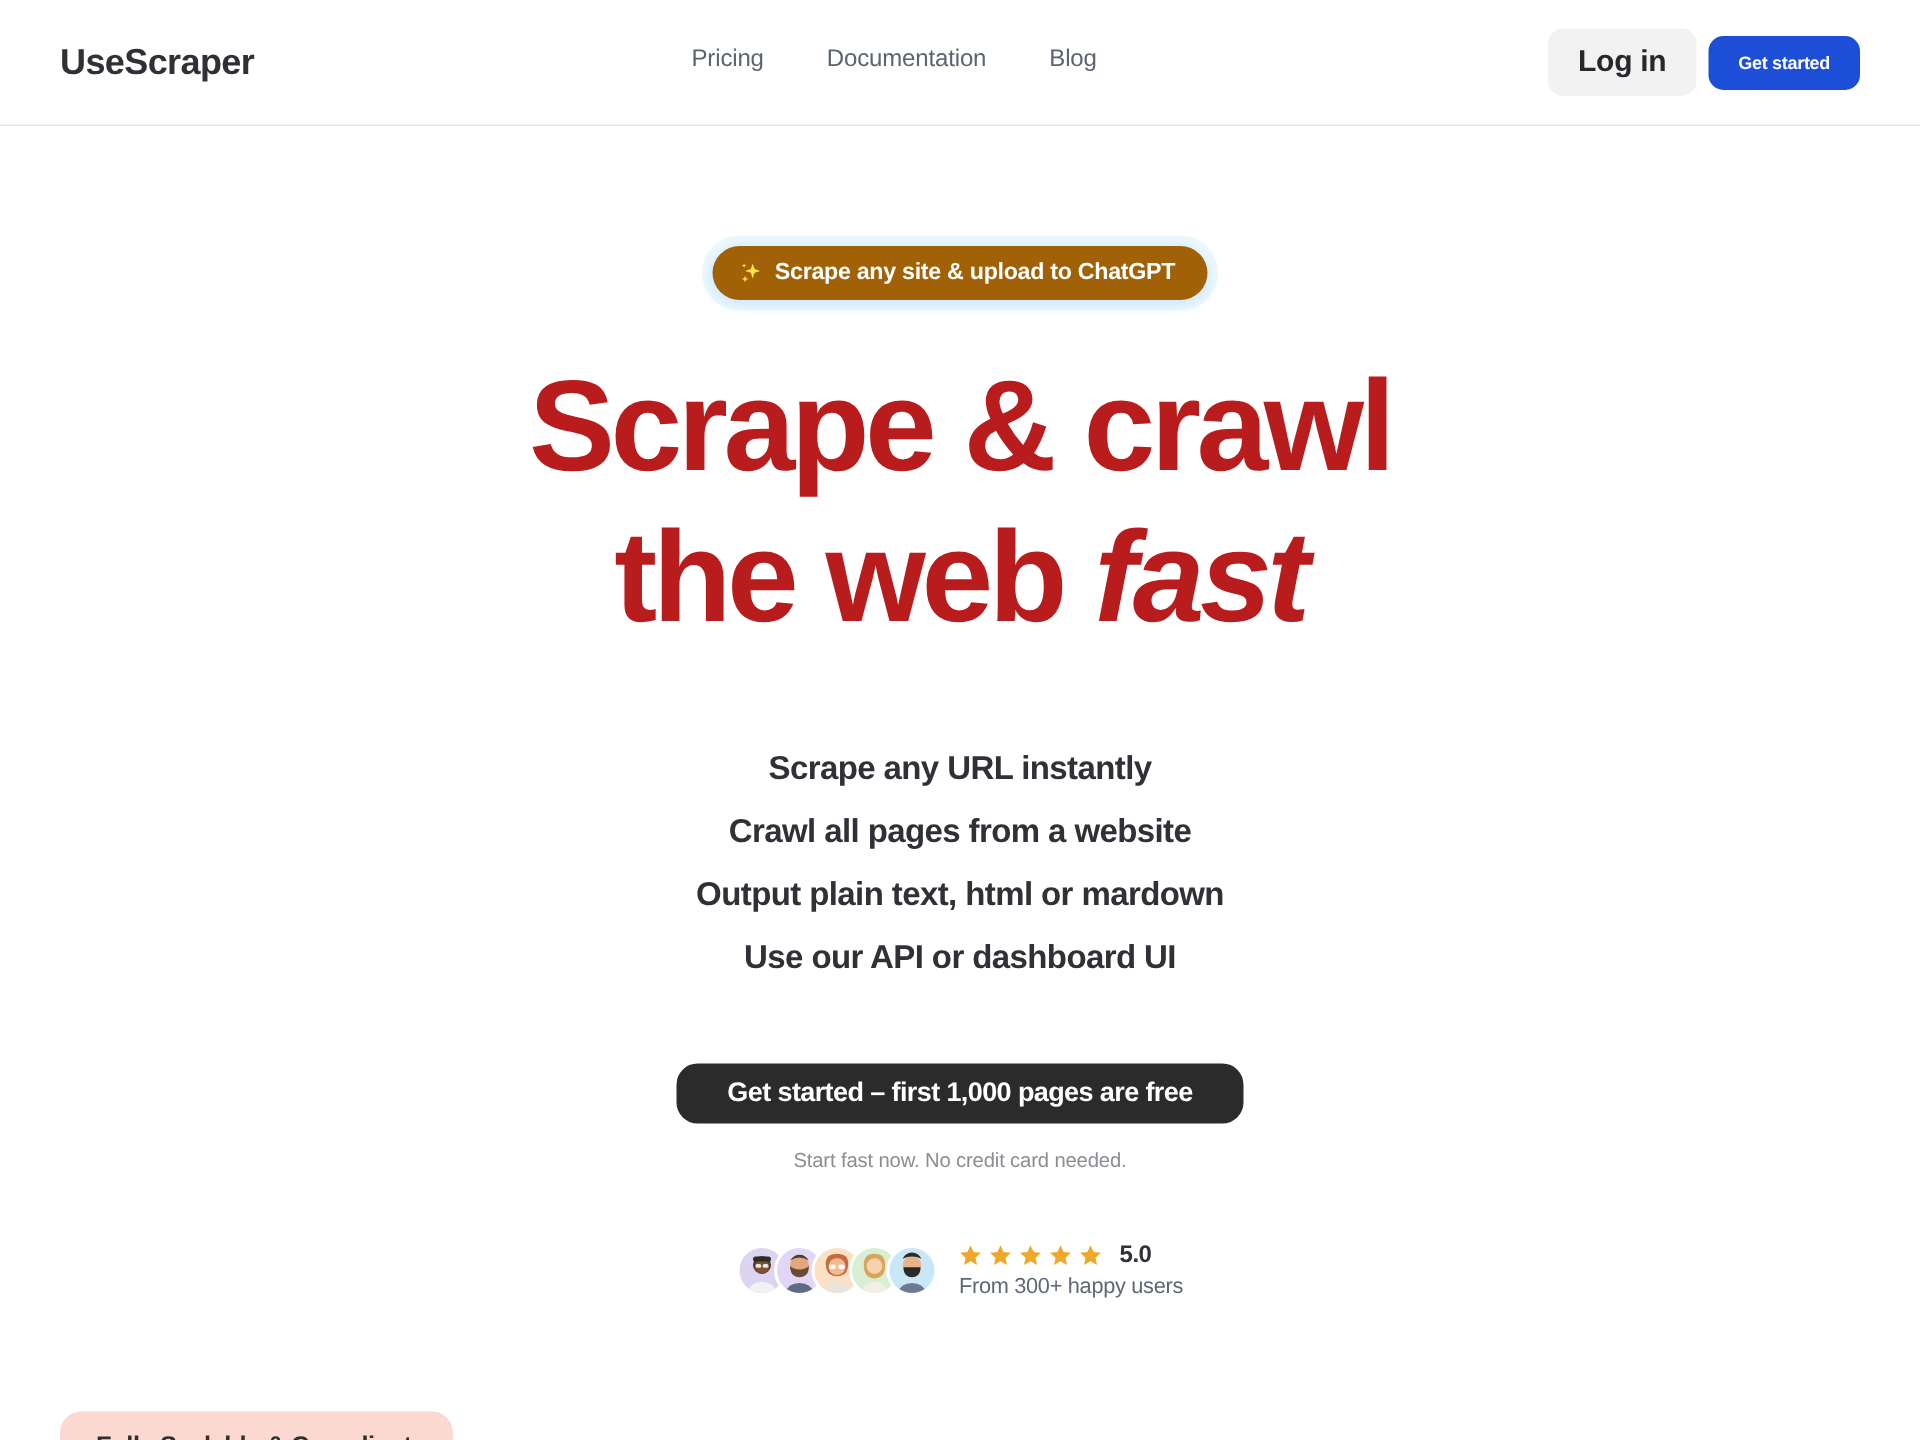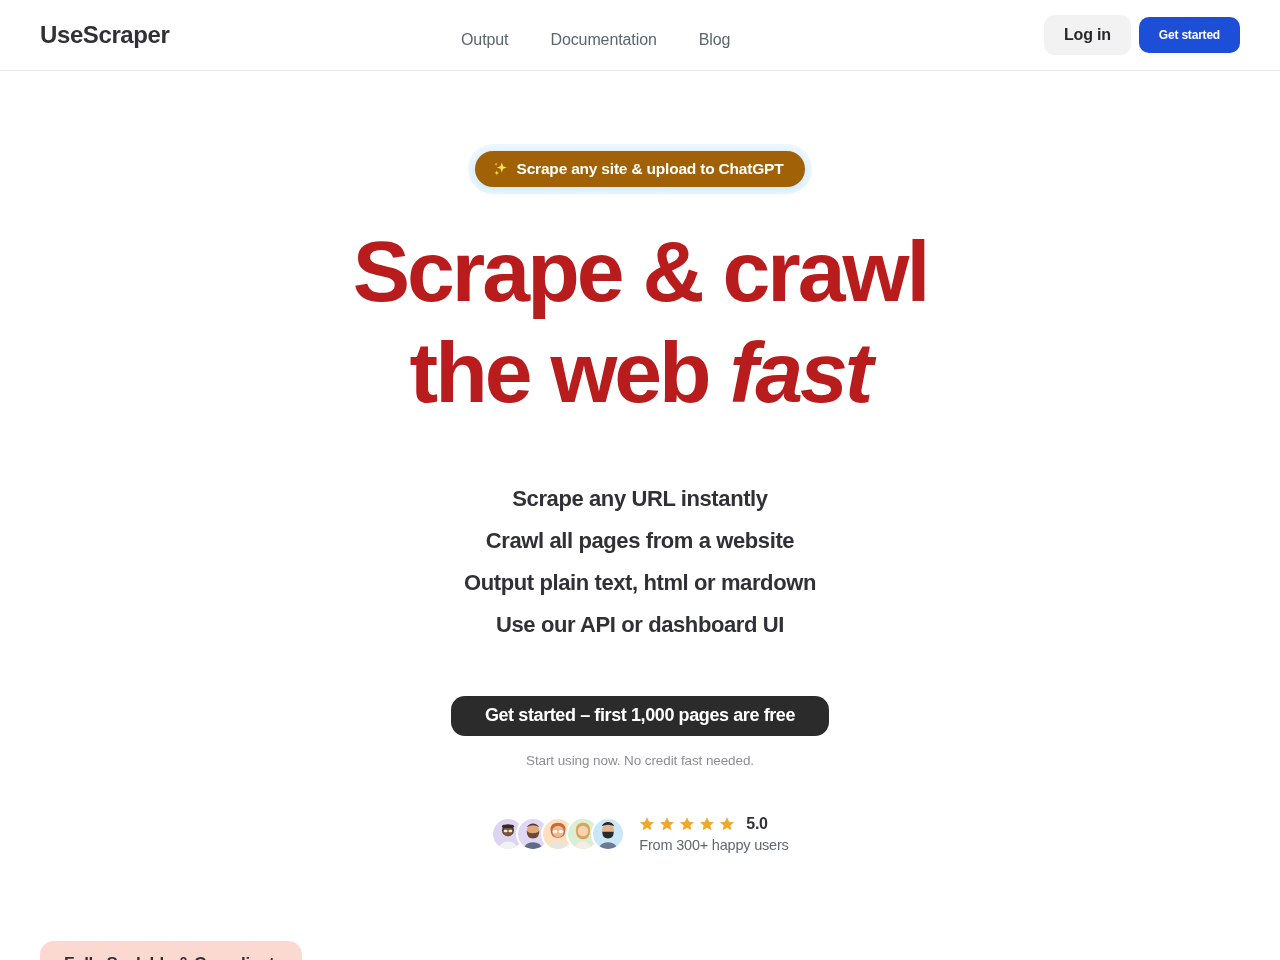--- a/index.html
+++ b/index.html
@@ -13,21 +13,21 @@
   body {
     font-family: "Liberation Sans", sans-serif;
     background: #ffffff;
     color: #2f2f2f;
     -webkit-font-smoothing: antialiased;
   }
 
   
   .site-header {
     position: relative;
-    height: 71px;
+    height: 84px;
     border-bottom: 1px solid #e8e8ea;
     display: flex;
     align-items: center;
     padding: 0 40px;
   }
 
   .logo {
     font-size: 24px;
     font-weight: 700;
     letter-spacing: -0.4px;
@@ -61,21 +61,21 @@
     align-items: center;
     gap: 8px;
   }
 
   .btn-login {
     background: #f2f2f3;
     border: none;
     border-radius: 10px;
     padding: 11px 20px;
     font-family: inherit;
-    font-size: 16px;
+    font-size: 20px;
     font-weight: 600;
     color: #27282c;
     letter-spacing: -0.2px;
     cursor: pointer;
     white-space: nowrap;
   }
 
   .btn-getstarted-header {
     background: #1d4ed8;
     border: none;
@@ -252,21 +252,21 @@
   }
 </style>
 </head>
 <body>
 
 <header class="site-header">
 
   <div class="logo">UseScraper</div>
 
   <nav class="main-nav">
-    <a class="nav-link">Output</a>
+    <a class="nav-link">Pricing</a>
     <a class="nav-link">Documentation</a>
     <a class="nav-link">Blog</a>
   </nav>
 
   <div class="header-actions">
     <button class="btn-login">Log in</button>
     <button class="btn-getstarted-header">Get started</button>
   </div>
 
 </header>
@@ -291,21 +291,21 @@
 
   <div class="hero-sub">
     <p>Scrape any URL instantly</p>
     <p>Crawl all pages from a website</p>
     <p>Output plain text, html or mardown</p>
     <p>Use our API or dashboard UI</p>
   </div>
 
   <div class="cta-wrap">
     <button class="btn-cta">Get started – first 1,000 pages are free</button>
-    <div class="cta-note">Start using now. No credit fast needed.</div>
+    <div class="cta-note">Start fast now. No credit card needed.</div>
   </div>
 
   <div class="social-proof">
 
     <div class="avatars">
       <div class="avatar" style="background:#ddd4f2">
         <svg viewBox="0 0 40 40">
             <circle cx="20" cy="15" r="8" fill="#4a3a2c"></circle>
             <circle cx="20" cy="16.5" r="6.4" fill="#7a5336"></circle>
             <rect x="12" y="7.5" width="16" height="4.6" rx="2.3" fill="#2f2a26"></rect>

